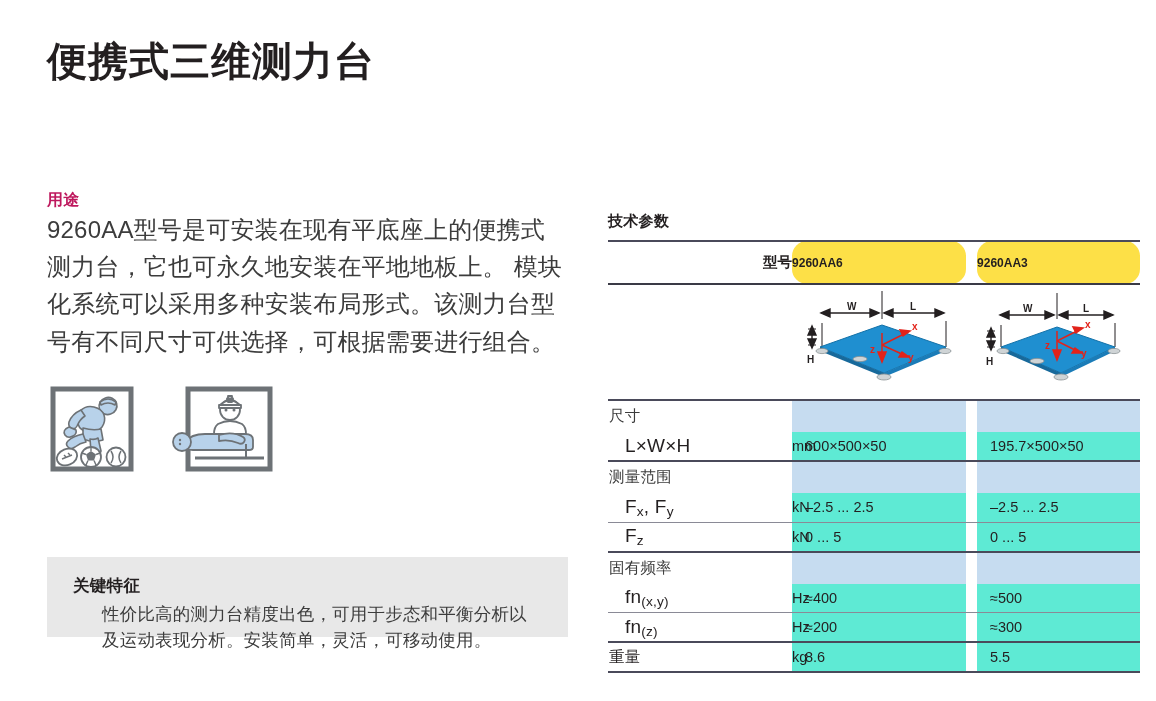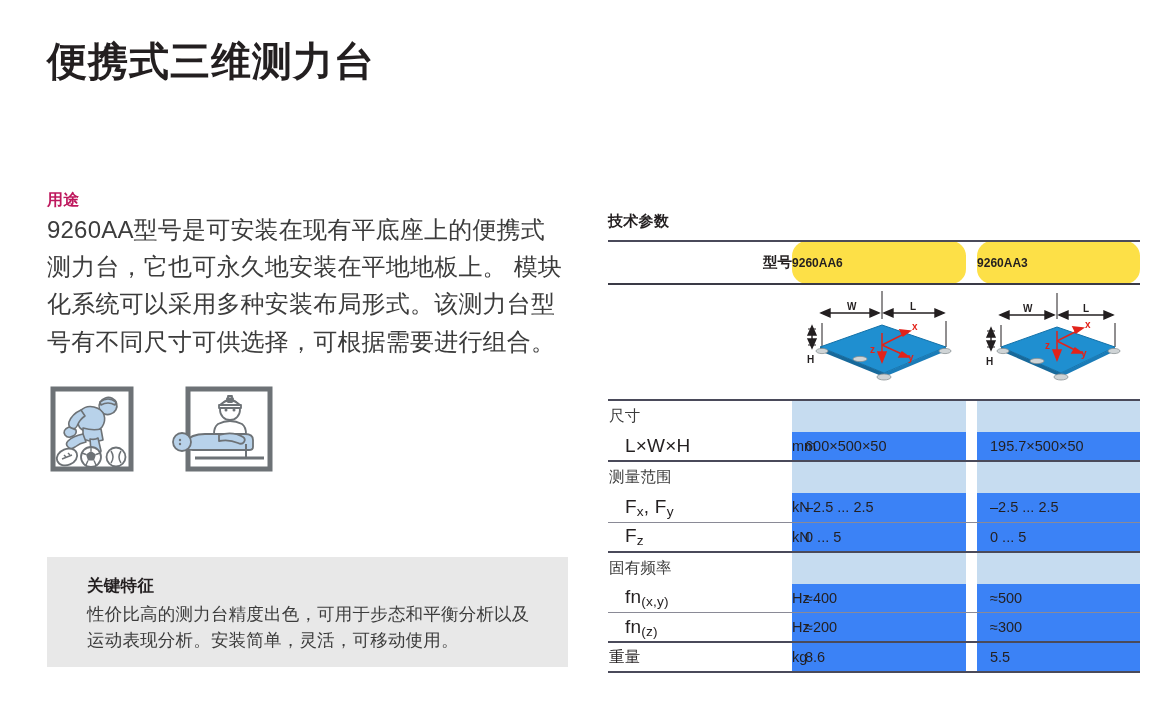--- a/index.html
+++ b/index.html
@@ -39,31 +39,32 @@
   .icon-row {
     position: absolute; left: 50px; top: 386px;
     display: flex; gap: 38px; align-items: flex-start;
   }
   .pic-icon { display: block; }
 
   
   .feature-box {
     position: absolute;
     left: 47px; top: 557px;
-    width: 521px; height: 110px;
+    width: 521px; height: 80px;
     background: #e8e8e8;
-    padding: 18px 26px 0 40px;
+    padding: 18px 26px 0 26px;
   }
   .feature-title {
     font-size: 16.5px; font-weight: bold; color: #231f20;
     margin-bottom: 4px; letter-spacing: .3px;
   }
   .feature-text {
     font-size: 17.5px; line-height: 1.5; color: #3c3c3c;
     letter-spacing: .2px;
+    margin-left: 29px;
   }
 
   
   .right-col { position: absolute; left: 608px; top: 196px; width: 532px; }
   .tech-heading {
     font-size: 15px; font-weight: bold; color: #231f20;
     margin-bottom: 9px; letter-spacing: .3px; margin-top: 16px;
   }
 
   table.spec { width: 532px; border-collapse: collapse; table-layout: fixed; }
@@ -103,21 +104,21 @@
   }
   .grp-row .v { background: #c6dcf0; }
 
   
   .data-row { height: 29px; }
   .data-row .lbl {
     font-size: 19px; color: #231f20; padding-left: 17px; letter-spacing: .2px;
   }
   .data-row .unit { font-size: 14.5px; color: #231f20; }
   .data-row .v {
-    background: #3b82f6; font-size: 14.5px; color: #231f20; padding-left: 13px;
+    background: #5eead4; font-size: 14.5px; color: #231f20; padding-left: 13px;
   }
   .rule-thin td { border-top: 1.1px solid #8a8a96; height: 0; padding: 0; }
   .rule-thin td.v { background: #c6dcf0; }
   .rule-thick td { border-top: 2.2px solid #4a4a5a; height: 0; padding: 0; }
   .rule-thick td.v { background: #c6dcf0; }
   .rule-bottom td { border-top: 2.2px solid #4a4a5a; height: 0; padding: 0; }
 
   .sub { font-size: 0.72em; vertical-align: -0.22em; }
   .weight-lbl { font-size: 15.5px !important; padding-left: 1px !important; }
 </style>

